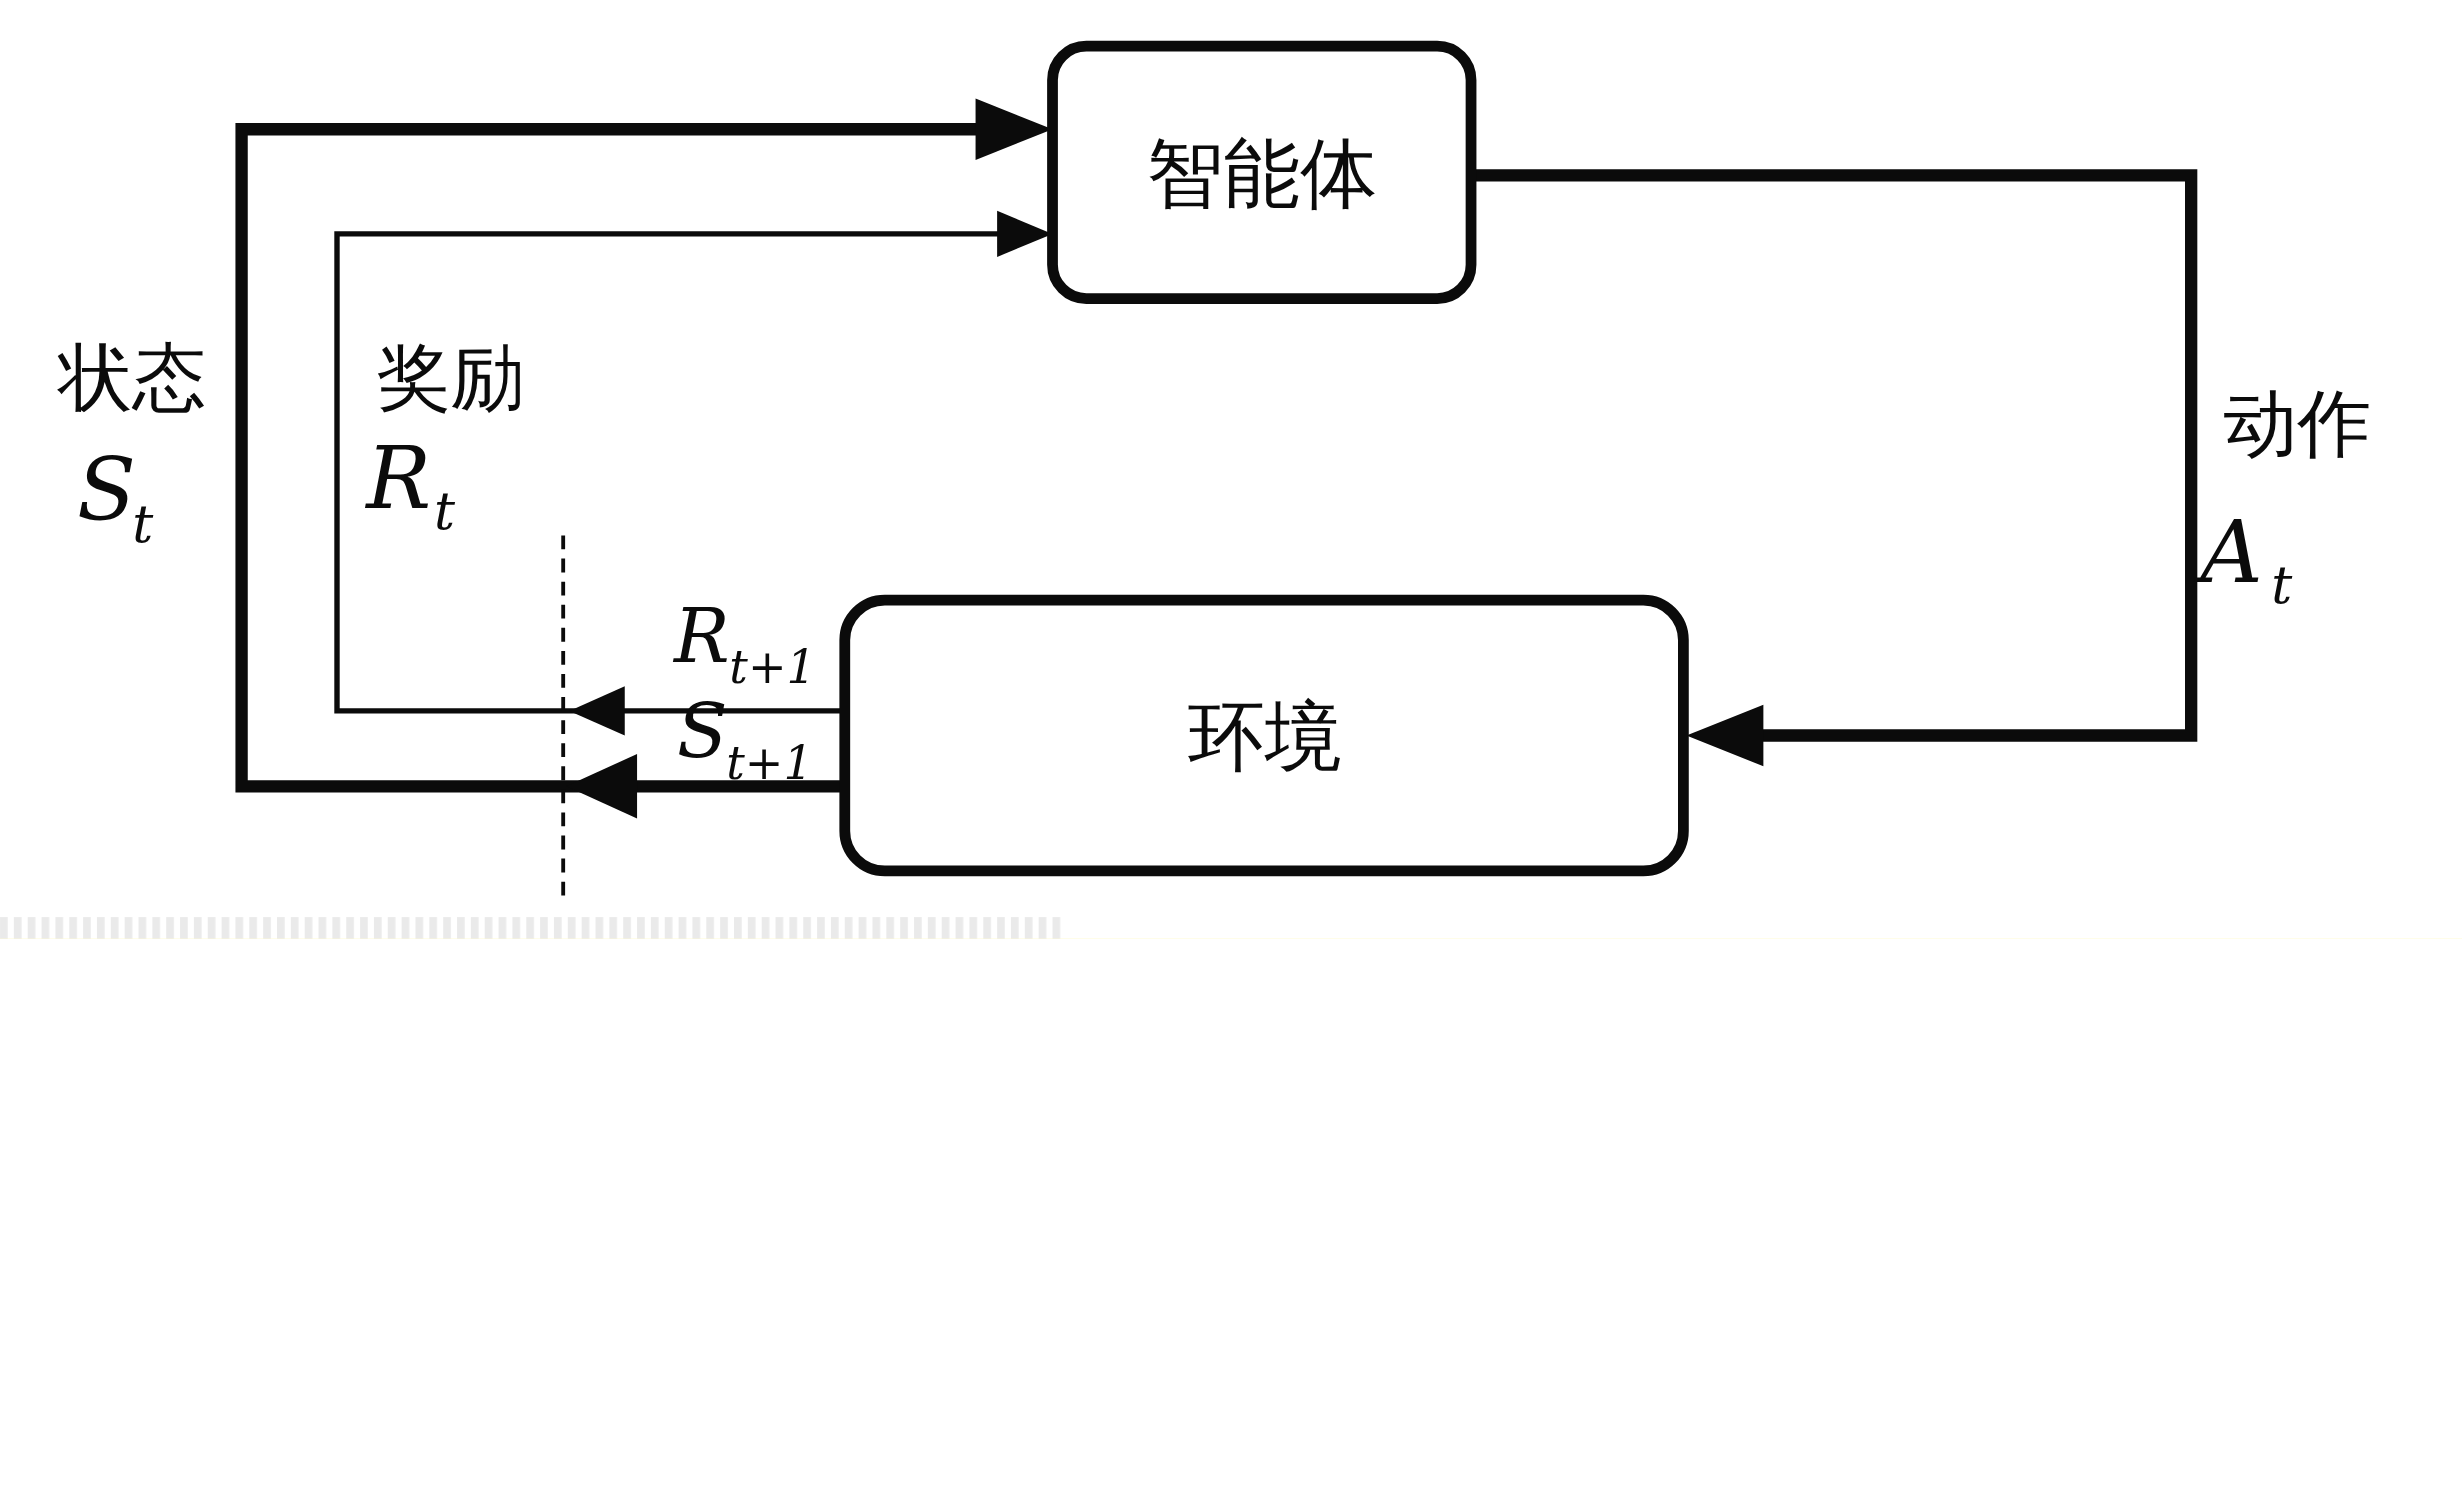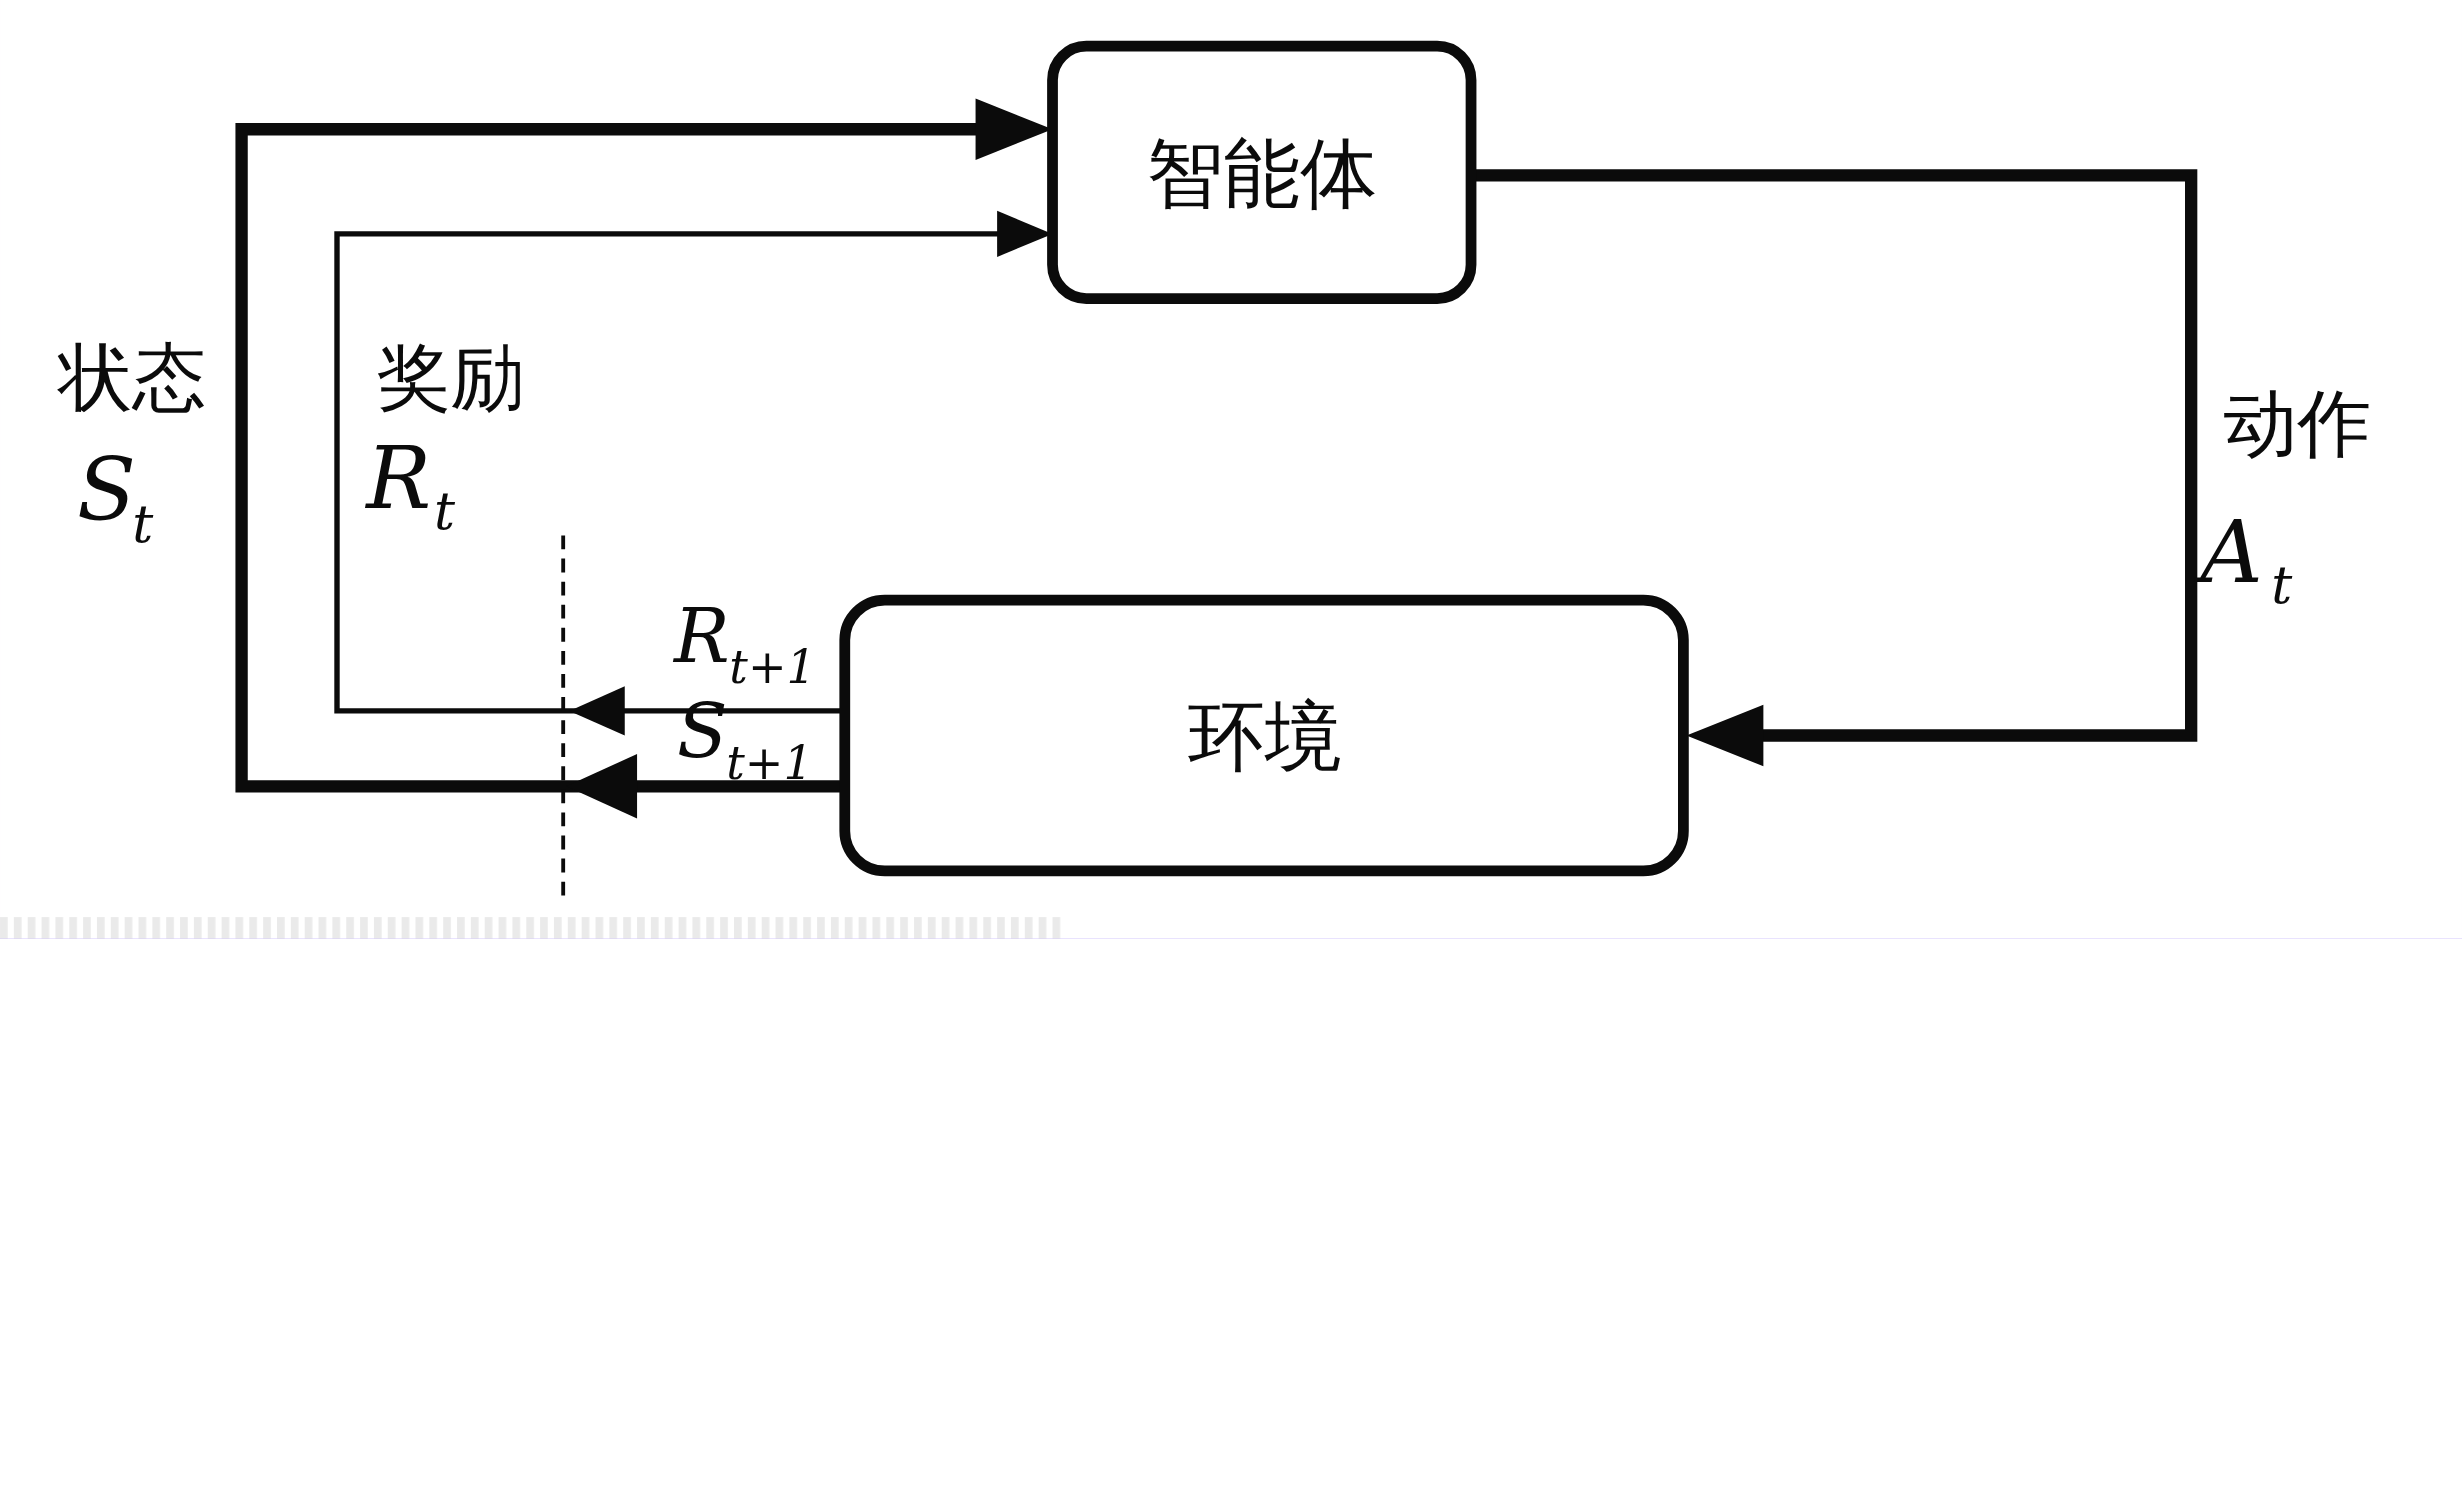--- a/index.html
+++ b/index.html
@@ -2,21 +2,21 @@
 <html style="font-size:7.9px"><head>
 <meta charset="utf-8">
 <style>
   html, body {
     margin: 0;
     padding: 0;
     background: #ffffff;
   }
   .diagram-wrap {
     width: 100vw;
-    background: #c4b5fd;
+    background: #fef9c3;
   }
   svg {
     display: block;
     width: 100%;
     height: auto;
   }
   .cjk {
     font-family: "Liberation Serif", "DejaVu Serif", serif;
     fill: #0b0b0b;
   }

